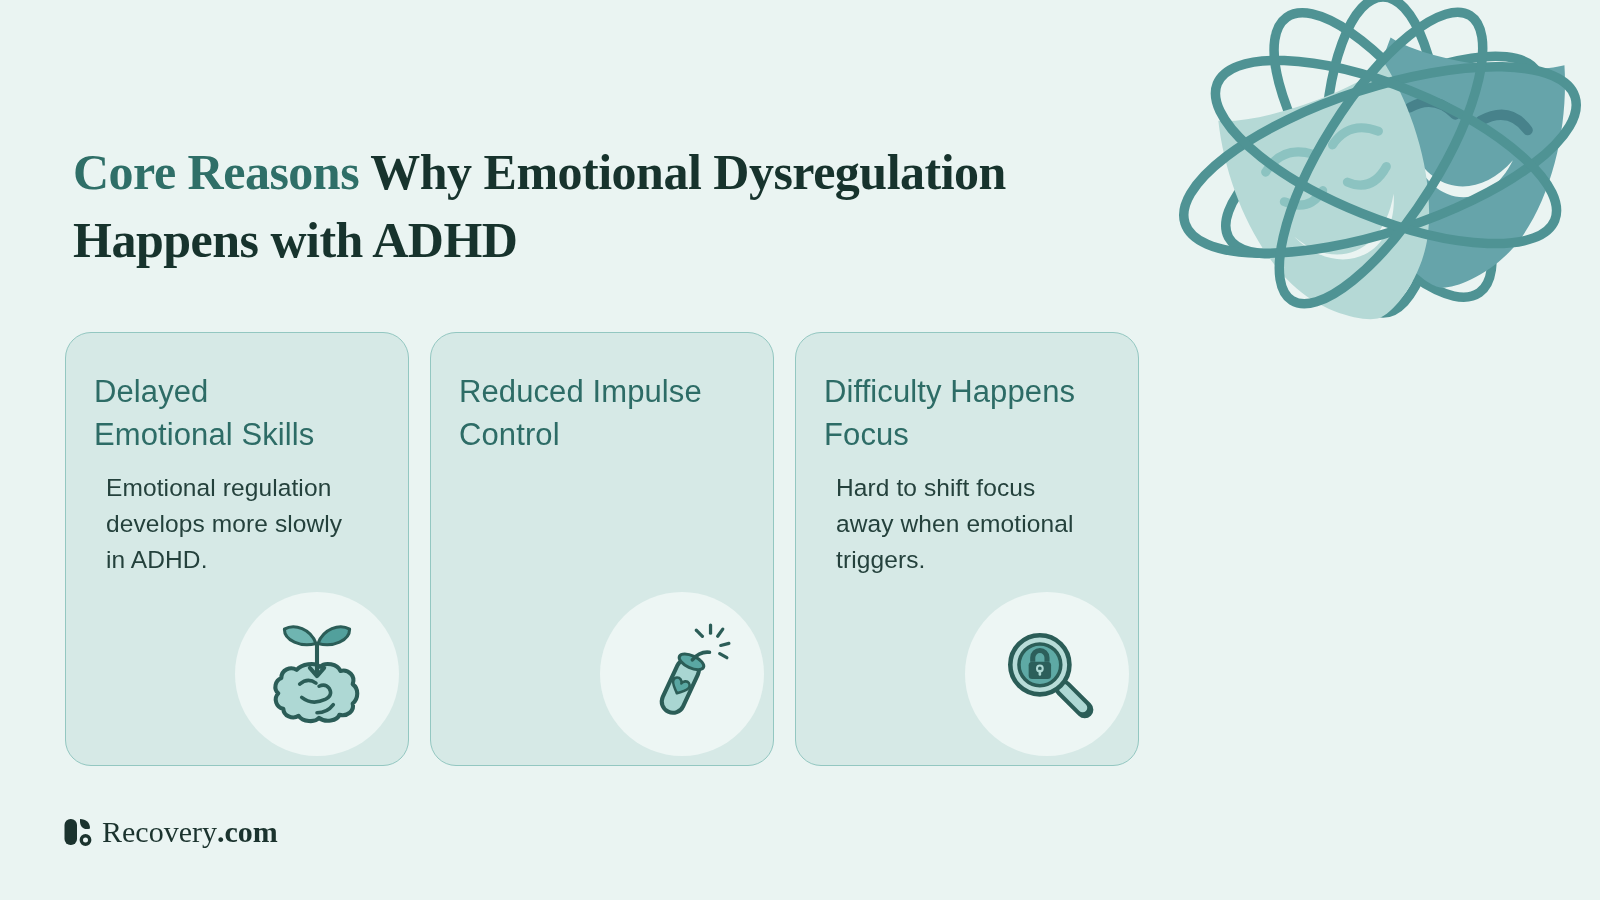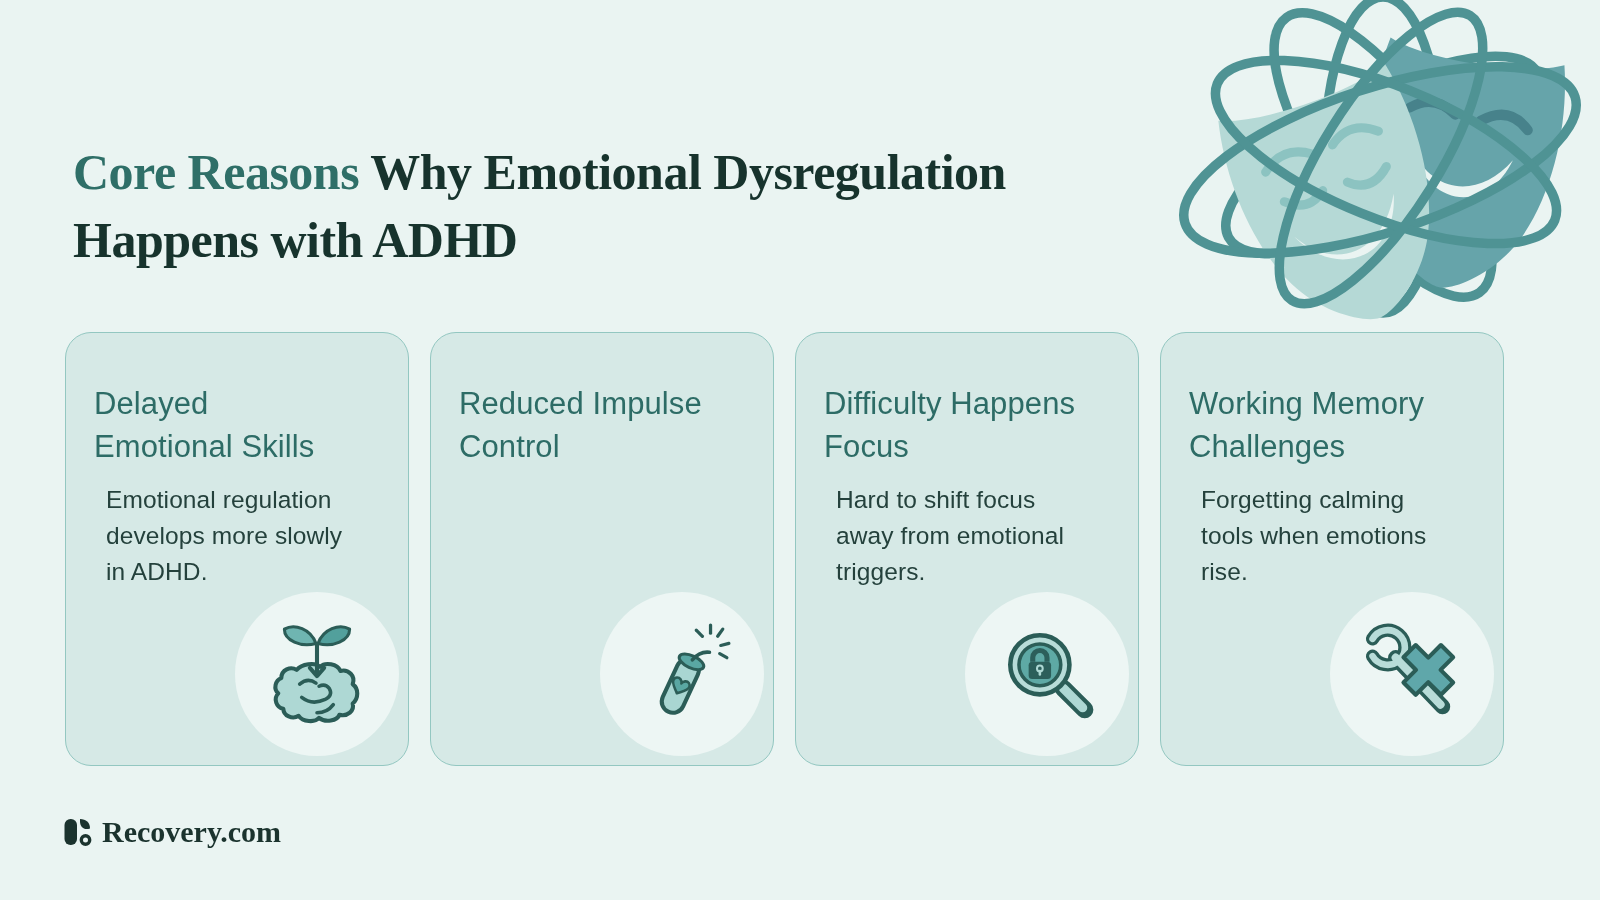--- a/index.html
+++ b/index.html
@@ -17,41 +17,41 @@
   }
   .title .hl{color:#2f6f68;}
   .masks{position:absolute;top:0;right:6px;width:446px;height:334px;}
   .cards{position:absolute;left:65px;top:332px;display:flex;gap:21px;}
   .card{
     width:344px;height:434px;box-sizing:border-box;
     background:#d6e9e6;border:1.5px solid #93c7c1;border-radius:26px;
     padding:33px 28px;position:relative;
   }
   .card h2{
-    margin:16px 0 13px;font-size:31px;font-weight:500;line-height:1.4;
+    margin:4px 0 13px;font-size:31px;font-weight:500;line-height:1.4;
     color:#2d6c66;white-space:pre-line;letter-spacing:0.1px;
   }
   .card p{
     margin:12px;font-size:24.5px;line-height:1.47;color:#24413c;
     white-space:pre-line;letter-spacing:0.1px;
   }
   .icon-circle{
     position:absolute;right:9px;bottom:9px;width:164px;height:164px;
     border-radius:50%;background:#edf6f4;
     display:flex;align-items:center;justify-content:center;
   }
   .icon-circle svg{width:106px;height:106px;}
   .footer{
     position:absolute;left:63px;top:815px;
     display:flex;align-items:center;gap:9px;
   }
   .brand{
     font-family:"Liberation Serif",serif;font-size:30px;color:#1b332e;
   }
-  .brand .bold{font-weight:700;}
+  .brand .bold{font-weight:400;}
   .brand .dom{font-weight:700;}
 </style>
 </head>
 <body>
 
 <div>
 
   <svg class="masks" viewBox="0 0 446 334" xmlns="http://www.w3.org/2000/svg">
     <defs>
       <path id="maskface" d="M-88,-112 C-50,-95 50,-95 88,-112 C101,-54 97,16 72,66 C52,105 14,127 0,127 C-14,127 -52,105 -72,66 C-97,16 -101,-54 -88,-112 Z"></path>
@@ -129,52 +129,36 @@
             <path d="M87,32 L94,36"></path>
           </g>
         </svg>
       </div>
     </div>
 
     <div class="card">
       <h2>Difficulty Happens
 Focus</h2>
       <p>Hard to shift focus
-away from emotional
+away when emotional
 triggers.</p>
       <div class="icon-circle">
         <svg viewBox="0 0 100 104" xmlns="http://www.w3.org/2000/svg">
           <path d="M66,66 L87,87" stroke="#2b5d57" stroke-width="17" stroke-linecap="round"></path>
           <path d="M66,66 L85,85" stroke="#aed8d4" stroke-width="9" stroke-linecap="round"></path>
           <circle cx="43" cy="43" r="29" fill="#b8dcd8" stroke="#2b5d57" stroke-width="4.5"></circle>
           <circle cx="43" cy="43" r="20.5" fill="#5ea9a5" stroke="#2b5d57" stroke-width="3.5"></circle>
           <path d="M36,40 v-4 a7,7 0 0 1 14,0 v4" fill="none" stroke="#2c5f5b" stroke-width="5"></path>
           <rect x="32" y="40" width="22" height="17" rx="3.5" fill="#2c5f5b"></rect>
           <circle cx="43" cy="46.5" r="2.8" fill="#2c5f5b" stroke="#aed8d4" stroke-width="2"></circle>
           <path d="M43,49 L43,52.5" stroke="#aed8d4" stroke-width="2.5" stroke-linecap="round"></path>
         </svg>
       </div>
     </div>
 
-    <div class="card">
-      <h2>Working Memory
-Challenges</h2>
-      <p>Forgetting calming
-tools when emotions
-rise.</p>
-      <div class="icon-circle">
-        <svg viewBox="0 0 100 104" xmlns="http://www.w3.org/2000/svg">
-          <path d="M34,36 L80,84" stroke="#2b5d57" stroke-width="15" stroke-linecap="round"></path>
-          <path d="M11.3,17.5 A17,17 0 1 1 11.3,34.5" fill="none" stroke="#2b5d57" stroke-width="13" stroke-linecap="round"></path>
-          <path d="M11.3,17.5 A17,17 0 1 1 11.3,34.5" fill="none" stroke="#b8dcd8" stroke-width="6.5" stroke-linecap="round"></path>
-          <path d="M34,36 L78,82" stroke="#b8dcd8" stroke-width="8" stroke-linecap="round"></path>
-          <path transform="translate(66,48) rotate(45)" d="M-8.5,-26 L8.5,-26 L8.5,-8.5 L26,-8.5 L26,8.5 L8.5,8.5 L8.5,26 L-8.5,26 L-8.5,8.5 L-26,8.5 L-26,-8.5 L-8.5,-8.5 Z" fill="#5fa7aa" stroke="#2b5d57" stroke-width="4" stroke-linejoin="round"></path>
-        </svg>
-      </div>
-    </div>
 
   </div>
 
   <div class="footer">
     <svg width="30" height="32" viewBox="0 0 30 32" xmlns="http://www.w3.org/2000/svg">
       <rect x="1.5" y="3" width="12.5" height="26" rx="6" fill="#1b332e"></rect>
       <path d="M17,3 C23,3 27,6.5 27,12.5 C21,14.5 17,11 17,5.5 Z" fill="#1b332e"></path>
       <circle cx="22.5" cy="24" r="4.2" fill="none" stroke="#1b332e" stroke-width="3.4"></circle>
     </svg>
     <span class="brand"><span class="bold">Recovery</span><span class="dom">.com</span></span>

